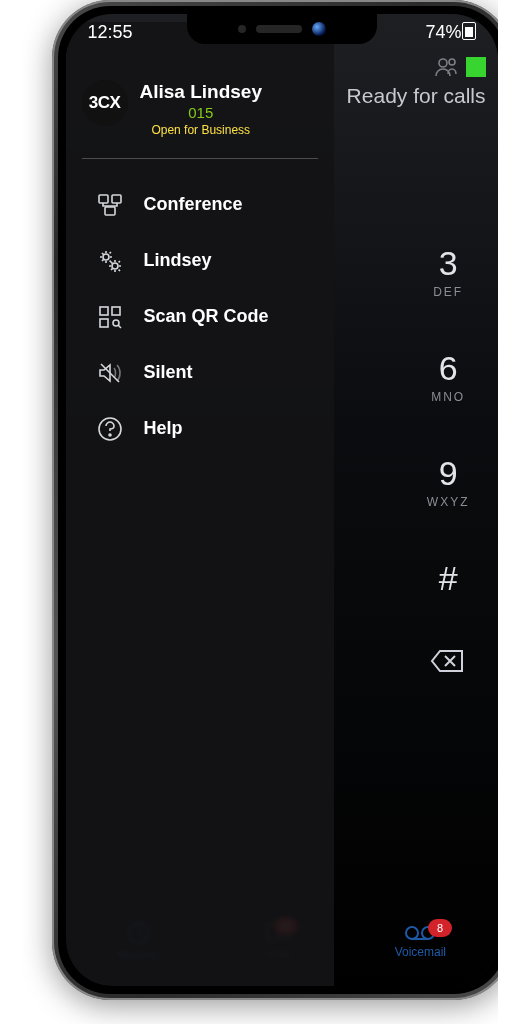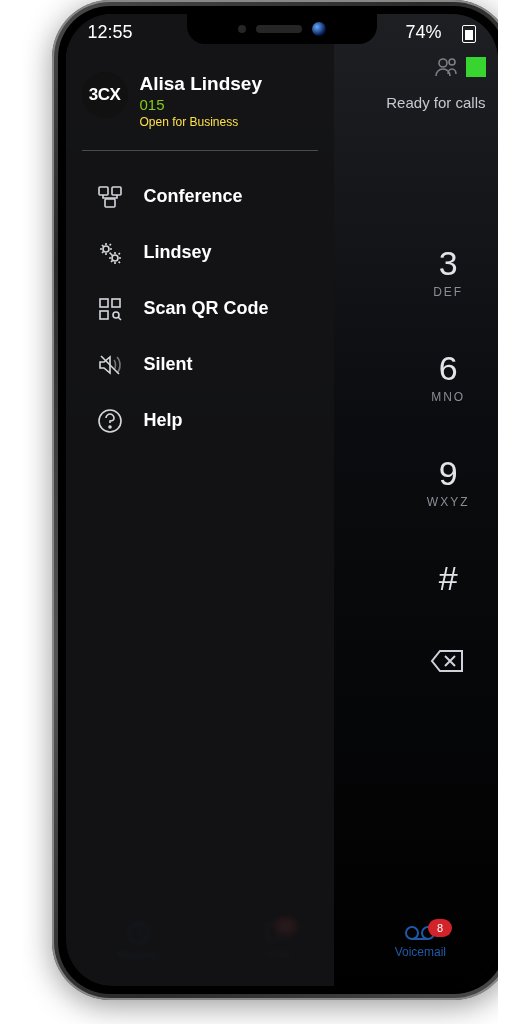--- a/index.html
+++ b/index.html
@@ -14,44 +14,44 @@
     overflow:hidden;background:#0c0c0c;}
   
   .notch{position:absolute;left:50%;top:0;width:190px;height:30px;transform:translateX(-50%);
     background:#000;border-radius:0 0 18px 18px;z-index:50;display:flex;align-items:center;justify-content:center;gap:10px;}
   .speaker{width:46px;height:8px;border-radius:4px;background:#262626;}
   .cam{width:14px;height:14px;border-radius:50%;background:radial-gradient(circle at 35% 35%,#6af,#014 70%);}
   .dot{width:8px;height:8px;border-radius:50%;background:#262626;}
   
   .status{position:absolute;top:0;left:0;right:0;height:36px;display:flex;align-items:center;justify-content:space-between;
     padding:0 22px;color:#fff;font-size:18px;z-index:40;}
-  .status .right{display:flex;align-items:flex-end;gap:20px;}
+  .status .right{display:flex;align-items:flex-start;gap:0;}
   .bat{width:12px;height:16px;border:1.5px solid #fff;border-radius:2px;position:relative;}
   .bat::before{content:"";position:absolute;left:2px;right:2px;bottom:2px;top:4px;background:#fff;}
   
   .dialer{position:absolute;inset:0;background:linear-gradient(180deg,#1e1f22 0%,#0c0d10 40%,#000 100%);}
   .topbar{position:absolute;top:42px;right:12px;display:flex;align-items:center;gap:6px;}
   .presence{width:20px;height:20px;background:#38d430;}
   .presence-ic{color:#7c7f86;font-size:22px;}
-  .ready{position:absolute;top:80px;right:12px;color:#c7c9cf;font-size:15px;}
+  .ready{position:absolute;top:70px;right:12px;color:#c7c9cf;font-size:21px;}
   .keys{position:absolute;right:28px;top:230px;display:flex;flex-direction:column;gap:50px;align-items:center;color:#e2e4ea;}
   .key{display:flex;flex-direction:column;align-items:center;}
   .key .n{font-size:34px;font-weight:300;}
   .key .l{font-size:12px;letter-spacing:2px;color:#8a8d95;margin-top:2px;text-align:center;}
   .hash{font-size:34px;font-weight:300;color:#e2e4ea;}
   .bksp{color:#cfd2da;}
   
   .bnav{position:absolute;bottom:10px;left:0;right:0;height:70px;display:flex;justify-content:space-around;align-items:center;}
   .bitem{display:flex;flex-direction:column;align-items:center;color:#1e5aa8;font-size:12px;gap:2px;position:relative;}
   .bitem.dark{color:#444;}
   .badge{position:absolute;top:-4px;right:-6px;background:#d2222a;color:#fff;font-size:11px;border-radius:10px;
     min-width:18px;height:18px;display:flex;align-items:center;justify-content:center;padding:0 3px;}
   
-  .drawer{position:absolute;top:0;left:0;bottom:0;width:268px;background:rgba(20,20,22,.92);
-    backdrop-filter:blur(2px);z-index:30;color:#fff;padding-top:52px;}
+  .drawer{position:absolute;top:8px;left:0;bottom:0;width:268px;background:rgba(20,20,22,.92);
+    backdrop-filter:blur(2px);z-index:30;color:#fff;padding-top:52px;text-align:center;}
   .profile{display:flex;gap:12px;padding:6px 16px 16px;}
   .logo{width:46px;height:46px;border-radius:50%;background:#111;display:flex;align-items:center;justify-content:center;
     font-weight:700;font-size:17px;color:#fff;letter-spacing:-.5px;}
   .pinfo{display:flex;flex-direction:column;line-height:1.25;}
   .pname{font-size:19px;font-weight:700;}
   .pext{font-size:15px;color:#84cc16;}
   .pstat{font-size:12px;color:#fde047;}
   .divider{height:1px;background:#4a4c52;margin:4px 16px 18px;}
   .menu{display:flex;flex-direction:column;padding-left:12px;}
   .mitem{display:flex;align-items:center;gap:20px;padding:14px 18px;font-size:18px;font-weight:600;cursor:pointer;}

